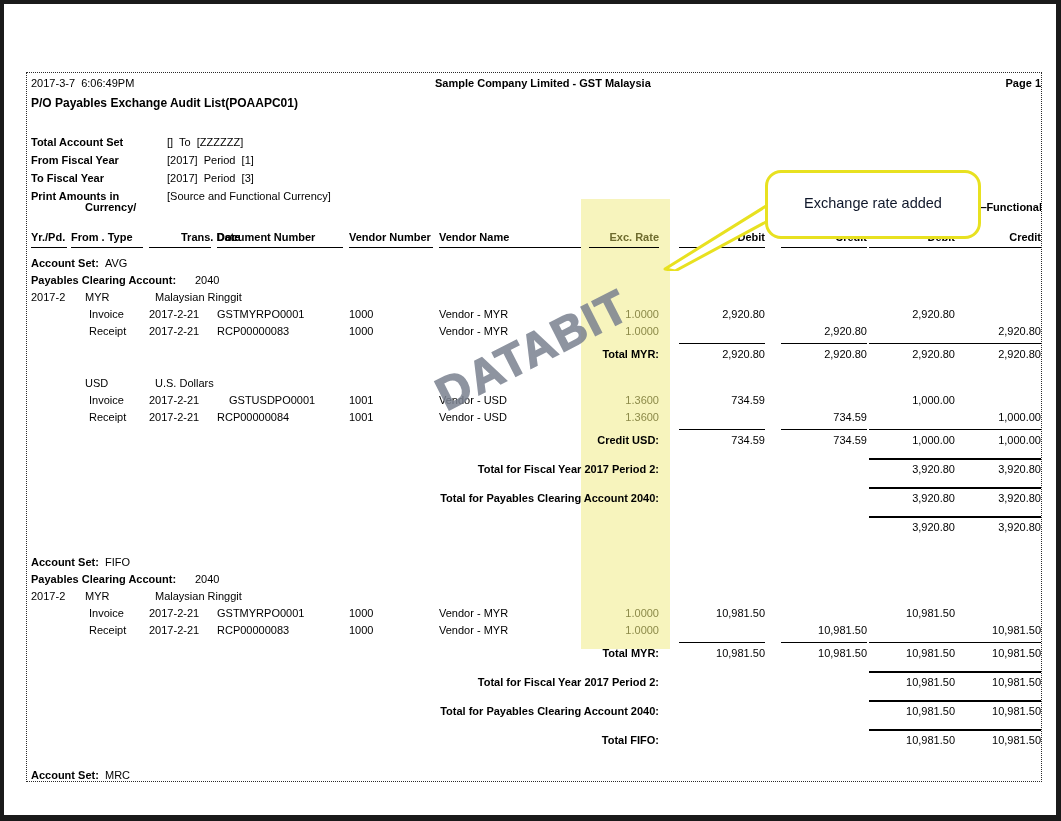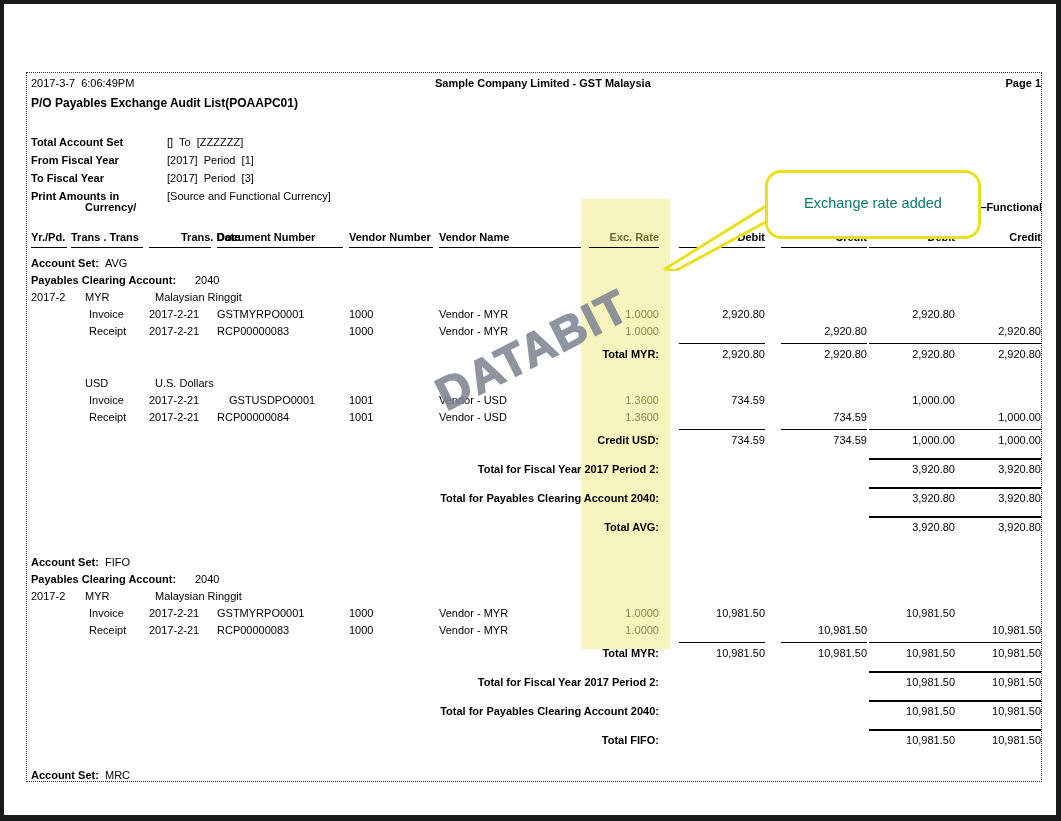--- a/index.html
+++ b/index.html
@@ -92,21 +92,21 @@
     border-radius: 16px;
     background: #ffffff;
     z-index: 5;
   }
   #callout-text {
     position: absolute;
     left: 0; right: 0;
     top: 22px;
     text-align: center;
     font-size: 14.5px;
-    color: #0f766e;
+    color: #0f172a;
     font-family: "Liberation Sans", sans-serif;
   }
   #callout-tail {
     position: absolute;
     left: 636px;
     top: 128px;
     width: 130px;
     height: 70px;
     z-index: 4;
     pointer-events: none;
@@ -128,21 +128,21 @@
         <div class="t b" style="left: 4px; top: 63px;">Total Account Set</div>
         <div class="t " style="left: 140px; top: 63px;">[]  To  [ZZZZZZ]</div>
         <div class="t b" style="left: 4px; top: 81px;">From Fiscal Year</div>
         <div class="t " style="left: 140px; top: 81px;">[2017]  Period  [1]</div>
         <div class="t b" style="left: 4px; top: 99px;">To Fiscal Year</div>
         <div class="t " style="left: 140px; top: 99px;">[2017]  Period  [3]</div>
         <div class="t b" style="left: 4px; top: 117px;">Print Amounts in</div>
         <div class="t " style="left: 140px; top: 117px;">[Source and Functional Currency]</div>
         <div class="t b" style="left: 58px; top: 128px;">Currency/</div>
         <div class="t b" style="left: 4px; top: 158px;">Yr./Pd.</div>
-        <div class="t b" style="left: 44px; top: 158px;">Trans . Trans</div>
+        <div class="t b" style="left: 44px; top: 158px;">From . Type</div>
         <div class="t b" style="left: 122px; top: 158px; margin-left: 32px;">Trans. Date</div>
         <div class="t b" style="left: 190px; top: 158px;">Document Number</div>
         <div class="t b" style="left: 322px; top: 158px;">Vendor Number</div>
         <div class="t b" style="left: 412px; top: 158px;">Vendor Name</div>
         <div class="t r b" style="left: 562px; top: 158px; width: 70px; color: rgb(110, 107, 46);">Exc. Rate</div>
         <div class="t r b" style="left: 690px; top: 128px; width: 150px;">———Source———</div>
         <div class="t r b" style="left: 888px; top: 128px; width: 160px;">———Functional———</div>
         <div class="t r b" style="left: 652px; top: 158px; width: 86px;">Debit</div>
         <div class="t r b" style="left: 754px; top: 158px; width: 86px;">Credit</div>
         <div class="t r b" style="left: 842px; top: 158px; width: 86px;">Debit</div>
@@ -230,21 +230,20 @@
         <div class="t r b" style="left: 282px; top: 390px; width: 350px;">Total for Fiscal Year 2017 Period 2:</div>
         <div class="t r " style="left: 842px; top: 390px; width: 86px;">3,920.80</div>
         <div class="t r " style="left: 928px; top: 390px; width: 86px;">3,920.80</div>
         <div class="rule2" style="left: 842px; top: 414px; width: 86px;"></div>
         <div class="rule2" style="left: 928px; top: 414px; width: 86px;"></div>
         <div class="t r b" style="left: 282px; top: 419px; width: 350px;">Total for Payables Clearing Account 2040:</div>
         <div class="t r " style="left: 842px; top: 419px; width: 86px;">3,920.80</div>
         <div class="t r " style="left: 928px; top: 419px; width: 86px;">3,920.80</div>
         <div class="rule2" style="left: 842px; top: 443px; width: 86px;"></div>
         <div class="rule2" style="left: 928px; top: 443px; width: 86px;"></div>
-        <div class="t r b" style="left: 282px; top: 448px; width: 350px;">Total AVG:</div>
         <div class="t r " style="left: 842px; top: 448px; width: 86px;">3,920.80</div>
         <div class="t r " style="left: 928px; top: 448px; width: 86px;">3,920.80</div>
         <div class="t b" style="left: 4px; top: 483px;">Account Set:</div>
         <div class="t " style="left: 78px; top: 483px;">FIFO</div>
         <div class="t b" style="left: 4px; top: 500px;">Payables Clearing Account:</div>
         <div class="t " style="left: 168px; top: 500px;">2040</div>
         <div class="t " style="left: 4px; top: 517px;">2017-2</div>
         <div class="t " style="left: 58px; top: 517px;">MYR</div>
         <div class="t " style="left: 128px; top: 517px;">Malaysian Ringgit</div>
         <div class="t " style="left: 62px; top: 534px;">Invoice</div>

